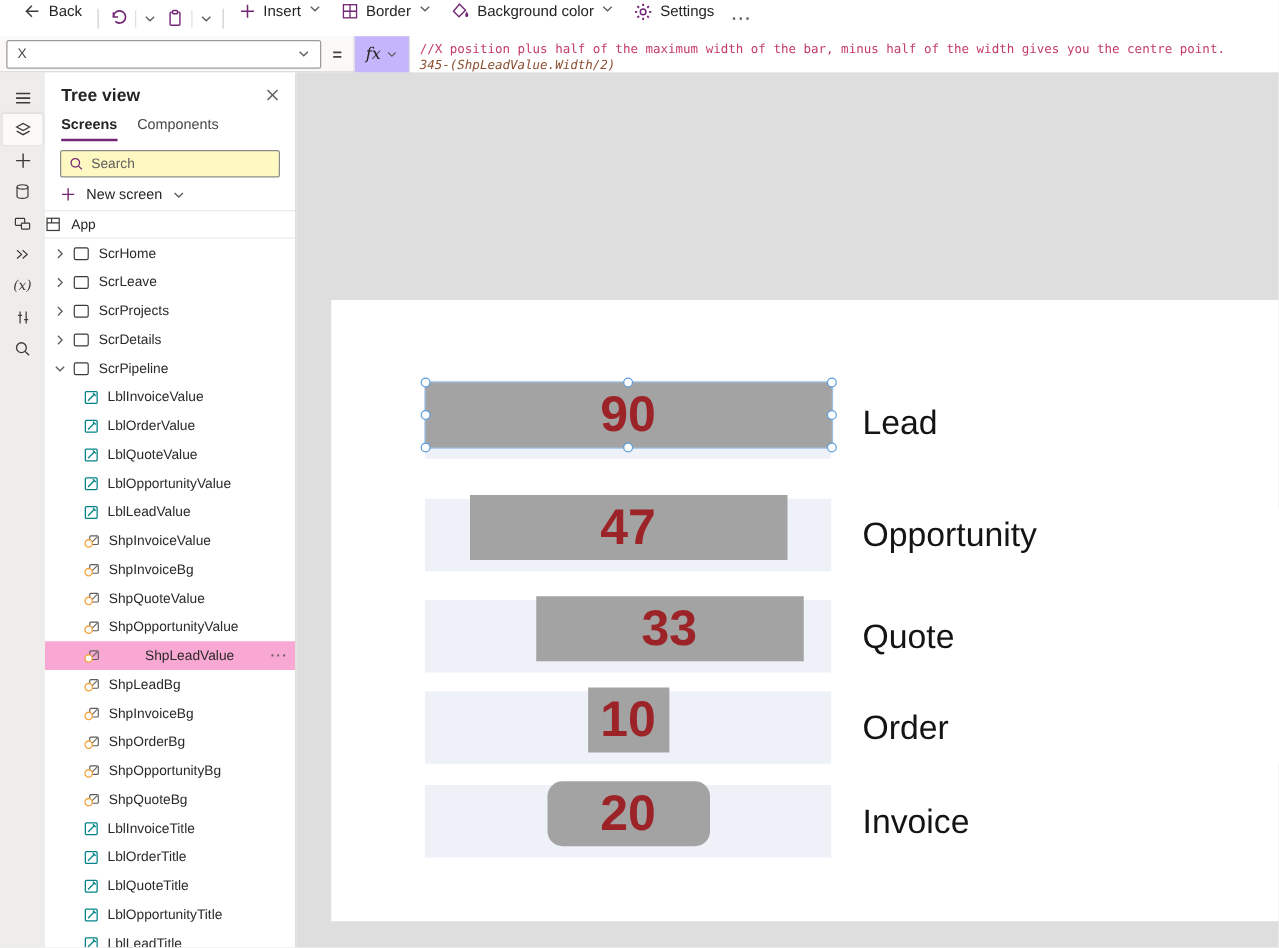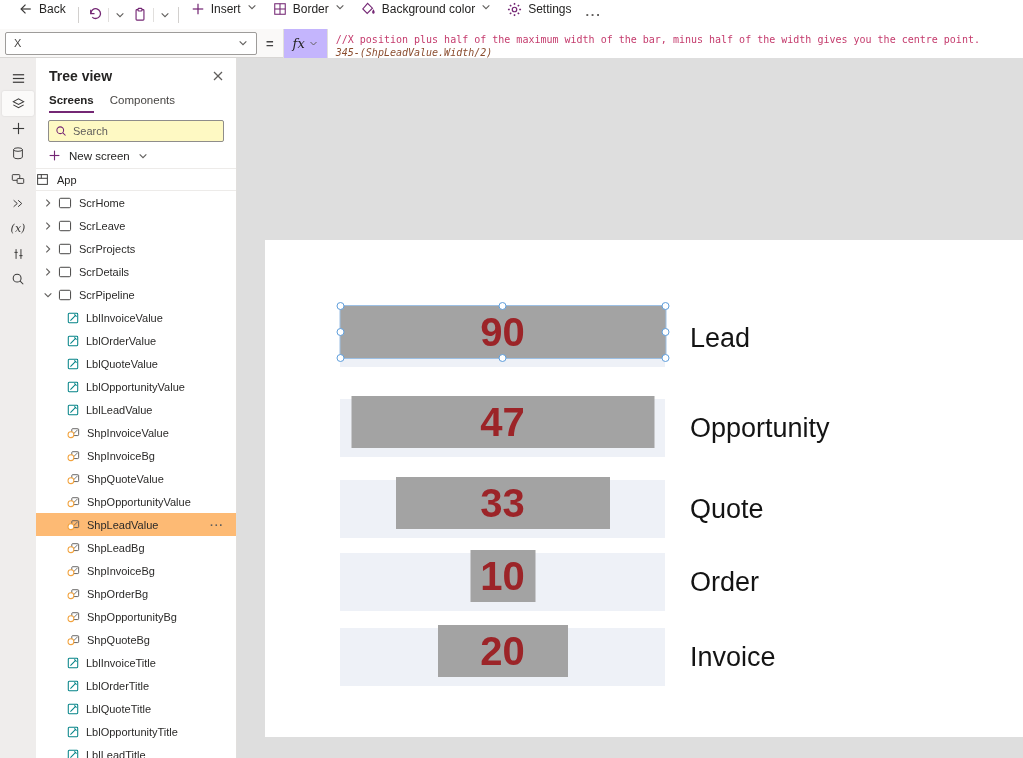--- a/index.html
+++ b/index.html
@@ -69,21 +69,21 @@
   .trow.screen { padding-left:5px; }
   .trow.screen .chev { width:14px; display:flex; justify-content:center; color:#605e5c; }
   .trow.screen .chev svg { transition:none; }
   .trow.screen.expanded .chev svg { transform:rotate(90deg); }
   .trow.screen .sicon { margin:0 7px 0 3px; display:flex; }
   .trow.child { padding-left:31px; }
   .trow.child .cicon { margin-right:7px; display:flex; }
   .trow.child .icon-lbl, .trow.child .icon-shp { display:none; }
   .trow.child.type-lbl .icon-lbl { display:block; }
   .trow.child.type-shp .icon-shp { display:block; }
-  .trow.selected { background:#fdba74; }
+  .trow.selected { background:#f9a8d4;gap:29px; }
   .trow .more { margin-left:auto; margin-right:12px; color:#605e5c; font-weight:bold; letter-spacing:1px; }
 
   
   .canvas { flex:1; position:relative; background:#dedede; overflow:hidden; }
   .artboard { position:absolute; left:28px; top:182px; right:-20px; height:497px; background:#fff; }
   .crow { position:absolute; left:75px; height:64px; width:690px; }
   .striparea { position:absolute; left:0; top:0; width:325px; height:100%; }
   .strip { position:absolute; left:0; right:0; top:3px; bottom:3px; background:#eef1f7; }
   .bar { position:absolute; left:50%; transform:translateX(-50%); top:0; bottom:12px; background:#a3a3a3;
          display:flex; align-items:center; justify-content:center; }
@@ -668,51 +668,51 @@
         <span class="hdl bl"></span>
         <span class="hdl bm"></span>
         <span class="hdl br"></span>
       </div>
     </div>
     <div class="rowlabel">Lead</div>
   </div>
           <div class="crow" style="top: 156px;">
     <div class="striparea">
       <div class="strip"></div>
-      <div class="bar" style="width: 303px;">
+      <div class="bar" style="width: 254px;">
         <span class="barval">47</span>
 
       </div>
     </div>
     <div class="rowlabel">Opportunity</div>
   </div>
           <div class="crow" style="top: 237px;">
     <div class="striparea">
       <div class="strip"></div>
-      <div class="bar" style="width: 214px;">
+      <div class="bar" style="width: 214px; margin-left: 33px;">
         <span class="barval">33</span>
 
       </div>
     </div>
     <div class="rowlabel">Quote</div>
   </div>
           <div class="crow" style="top: 310px;">
     <div class="striparea">
       <div class="strip"></div>
       <div class="bar" style="width: 65px;">
         <span class="barval">10</span>
 
       </div>
     </div>
     <div class="rowlabel">Order</div>
   </div>
           <div class="crow" style="top: 385px;">
     <div class="striparea">
       <div class="strip"></div>
-      <div class="bar" style="width: 130px;">
+      <div class="bar" style="width: 130px; border-radius: 12px;">
         <span class="barval">20</span>
 
       </div>
     </div>
     <div class="rowlabel">Invoice</div>
   </div>
         </div>
     </div>
   </div>
 </div>

